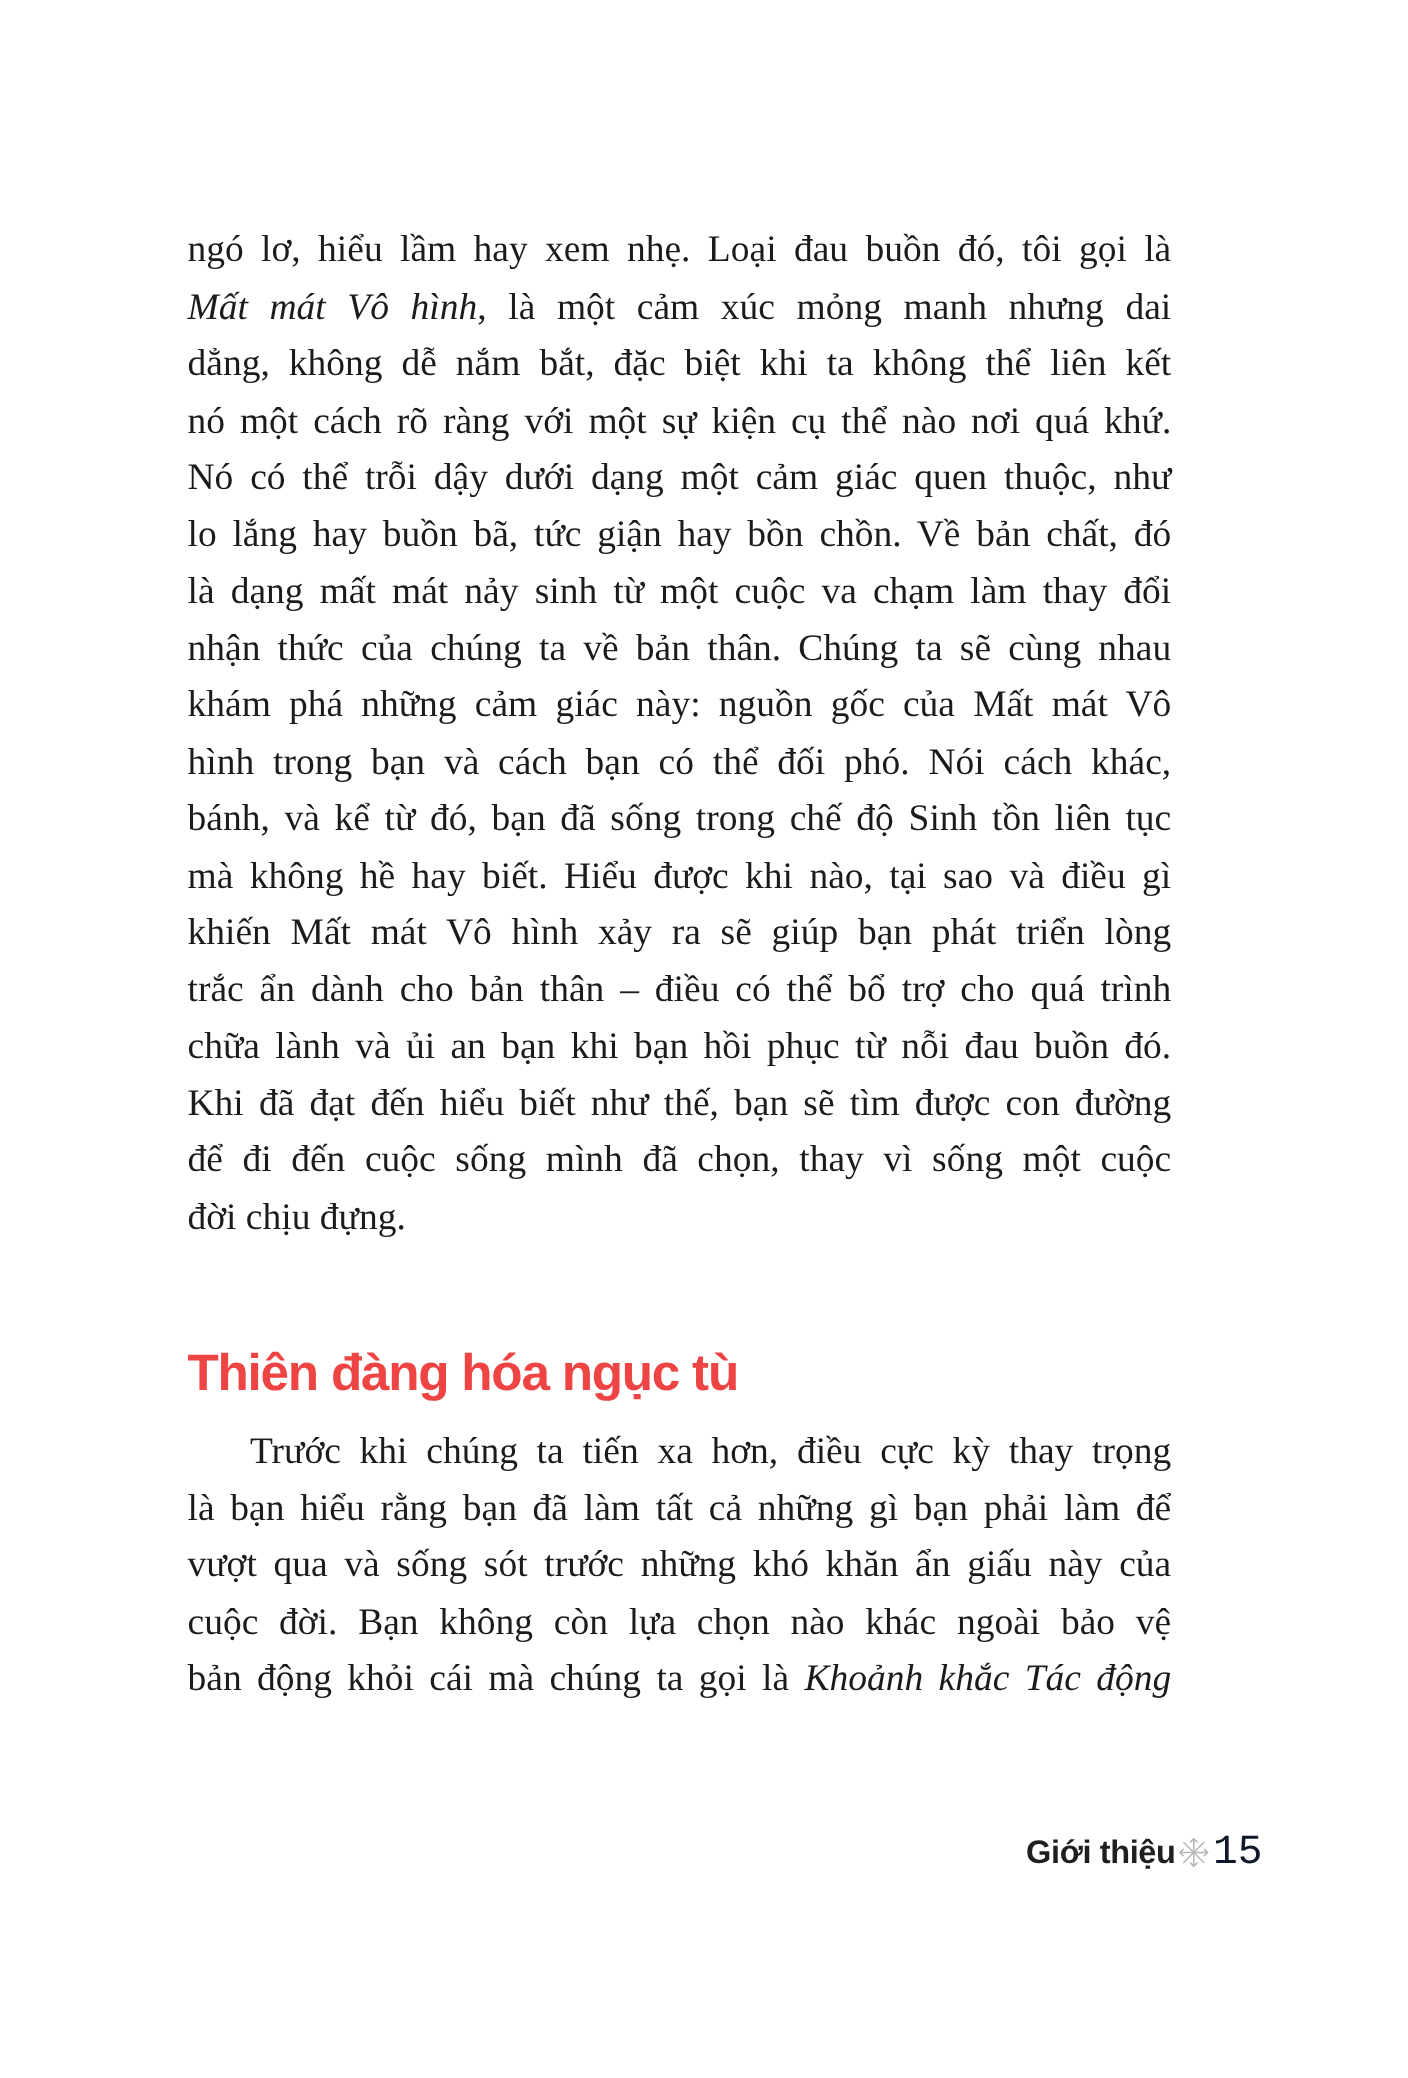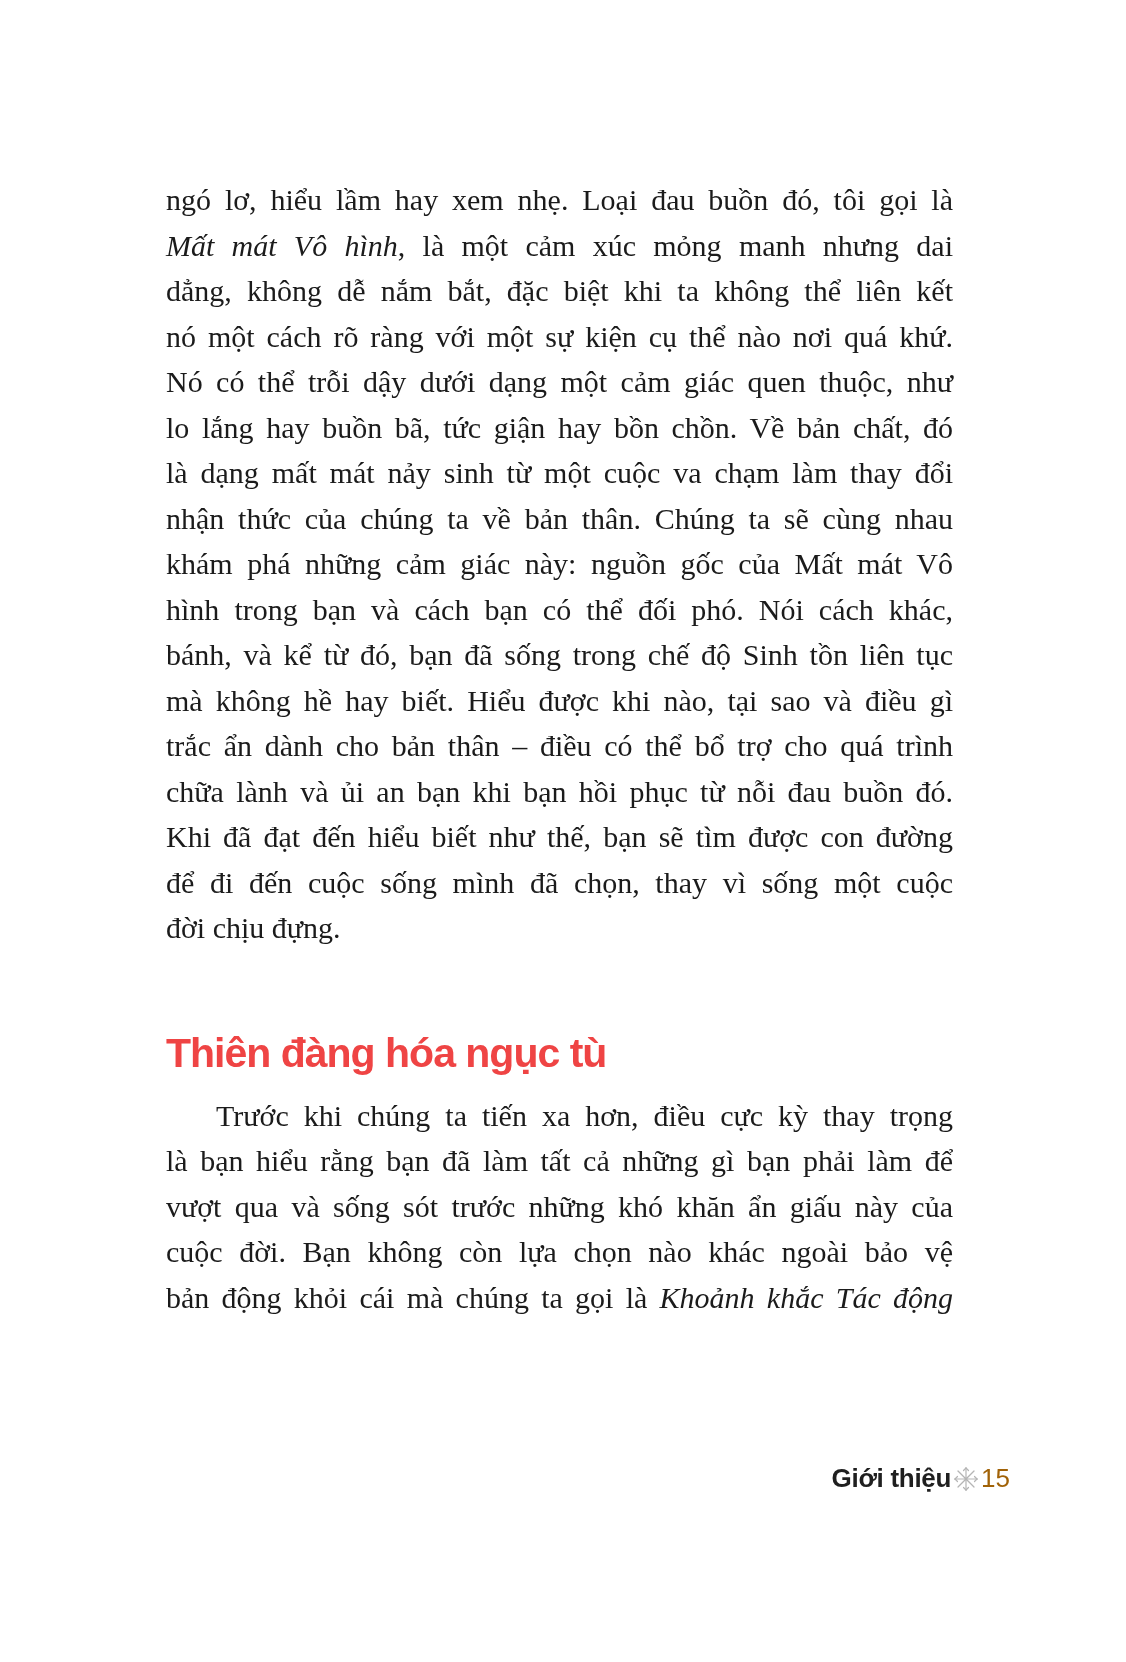--- a/index.html
+++ b/index.html
@@ -11,21 +11,21 @@
     position: relative;
     width: 1126px;
     height: 1662px;
     background: #ffffff;
     overflow: hidden;
     font-family: "Liberation Serif", serif;
     color: #1b1b1b;
   }
   .text-column {
     position: absolute;
-    left: 166px;
+    left: 150px;
     top: 177px;
     width: 787px;
   }
   .paragraph { margin: 0; padding: 0; }
   .line {
     font-size: 30px;
     line-height: 45.5px;
     text-align: justify;
     text-align-last: justify;
     white-space: normal;
@@ -65,23 +65,23 @@
     font-size: 26px;
     color: #1f1f1f;
     letter-spacing: -0.3px;
   }
   .footer-ornament {
     display: inline-flex;
     width: 28px;
     height: 28px;
   }
   .footer-page-number {
-    font-family: Liberation Sans, sans-serif;
-    font-size: 26px;
-    color: #a16207;
+    font-family: Liberation Mono, monospace;
+    font-size: 33px;
+    color: #0f172a;
   }
 </style>
 </head>
 <body>
 
 <div class="page" data-name="book-page">
 
   <div class="text-column" data-name="text-column">
 
     <div class="paragraph" data-name="paragraph-opening">
@@ -90,20 +90,21 @@
         <div class="line" data-name="text-line"><span>dẳng, không dễ nắm bắt, đặc biệt khi ta không thể liên kết</span></div>
         <div class="line" data-name="text-line"><span>nó một cách rõ ràng với một sự kiện cụ thể nào nơi quá khứ.</span></div>
         <div class="line" data-name="text-line"><span>Nó có thể trỗi dậy dưới dạng một cảm giác quen thuộc, như</span></div>
         <div class="line" data-name="text-line"><span>lo lắng hay buồn bã, tức giận hay bồn chồn. Về bản chất, đó</span></div>
         <div class="line" data-name="text-line"><span>là dạng mất mát nảy sinh từ một cuộc va chạm làm thay đổi</span></div>
         <div class="line" data-name="text-line"><span>nhận thức của chúng ta về bản thân. Chúng ta sẽ cùng nhau</span></div>
         <div class="line" data-name="text-line"><span>khám phá những cảm giác này: nguồn gốc của Mất mát Vô</span></div>
         <div class="line" data-name="text-line"><span>hình trong bạn và cách bạn có thể đối phó. Nói cách khác,</span></div>
         <div class="line" data-name="text-line"><span>bánh, và kể từ đó, bạn đã sống trong chế độ Sinh tồn liên tục</span></div>
         <div class="line" data-name="text-line"><span>mà không hề hay biết. Hiểu được khi nào, tại sao và điều gì</span></div>
+        <div class="line" data-name="text-line"><span>khiến Mất mát Vô hình xảy ra sẽ giúp bạn phát triển lòng</span></div>
         <div class="line" data-name="text-line"><span>trắc ẩn dành cho bản thân – điều có thể bổ trợ cho quá trình</span></div>
         <div class="line" data-name="text-line"><span>chữa lành và ủi an bạn khi bạn hồi phục từ nỗi đau buồn đó.</span></div>
         <div class="line" data-name="text-line"><span>Khi đã đạt đến hiểu biết như thế, bạn sẽ tìm được con đường</span></div>
         <div class="line" data-name="text-line"><span>để đi đến cuộc sống mình đã chọn, thay vì sống một cuộc</span></div>
         <div class="line" data-name="text-line"><span>đời chịu đựng.</span></div>
       </div>
 
     <h2 class="section-heading" data-name="section-heading">Thiên đàng hóa ngục tù</h2>
 
     <div class="paragraph" data-name="paragraph-after-heading">

